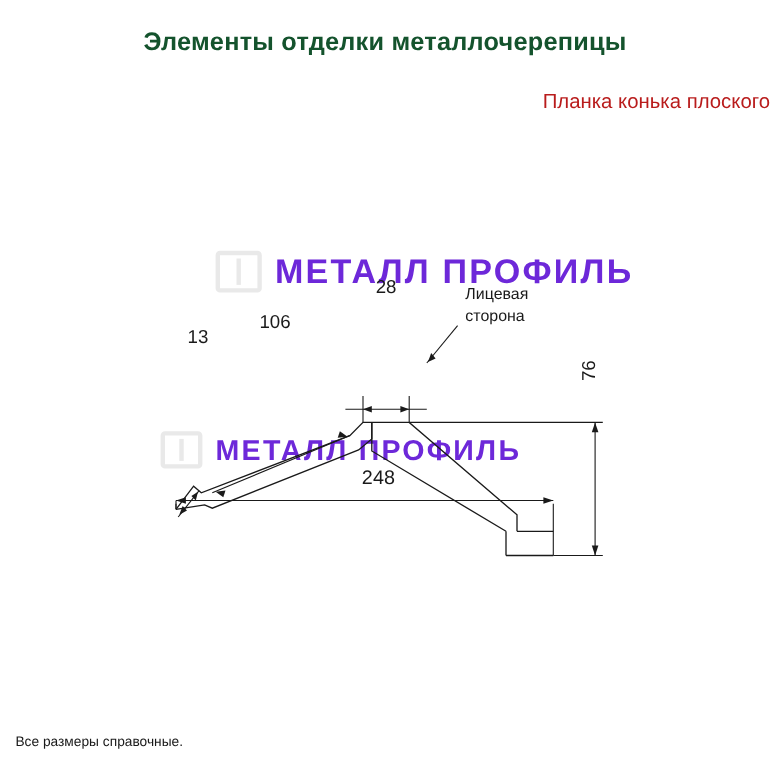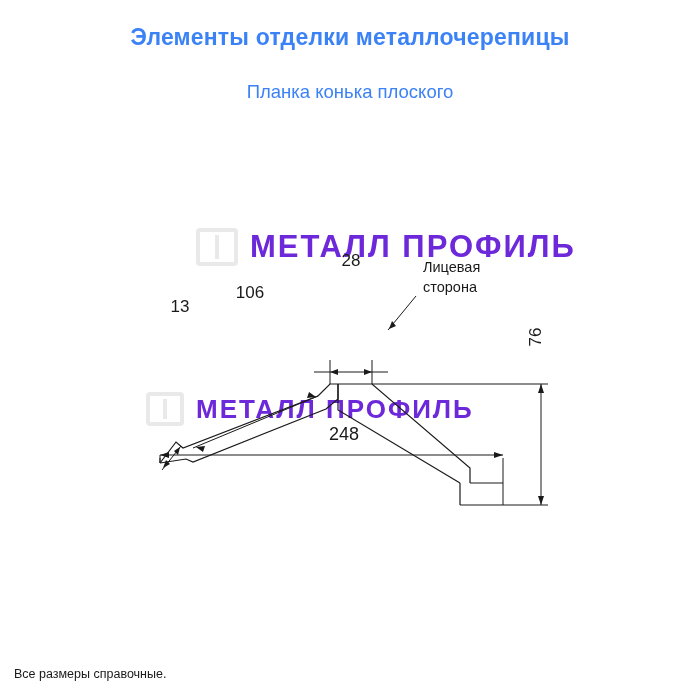--- a/index.html
+++ b/index.html
@@ -28,32 +28,33 @@
     position: absolute;
     top: 22px;
     left: 0;
     width: 700px;
     text-align: center;
   }
   .title-main {
     font-size: 23px;
     font-weight: bold;
     letter-spacing: 0.2px;
-    color: #3b82f6;
+    color: #14532d;
     margin: 0;
     line-height: 30px;
     text-align: center;
   }
   .title-sub {
     font-size: 18.5px;
     font-weight: normal;
-    color: #3b82f6;
+    color: #b91c1c;
     margin: 0;
     line-height: 26px;
     padding-top: 27px;
+    text-align: right;
   }
   .title-code {
     font-size: 18.5px;
     font-weight: normal;
     color: #000000;
     margin: 0;
     line-height: 26px;
     padding-top: 7px;
   }
 

